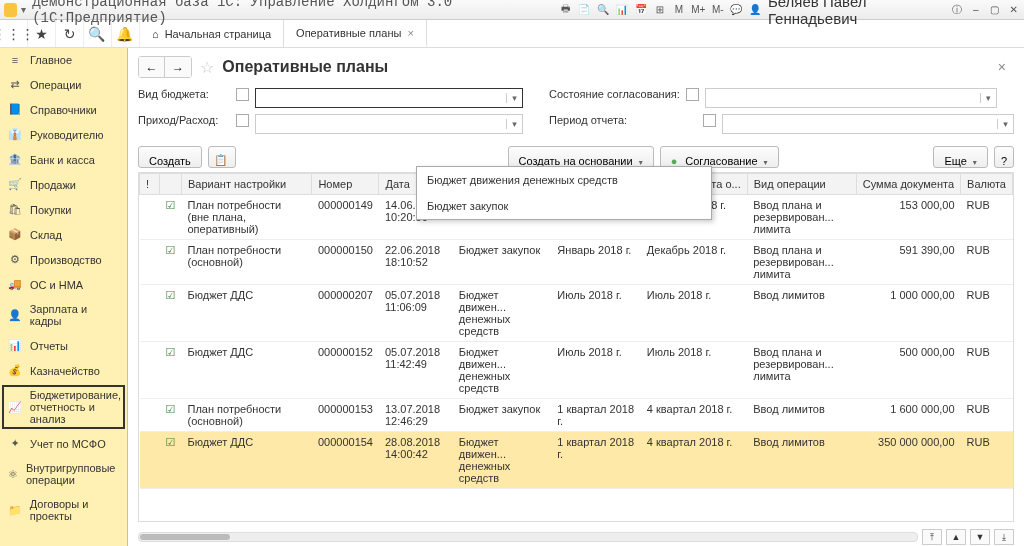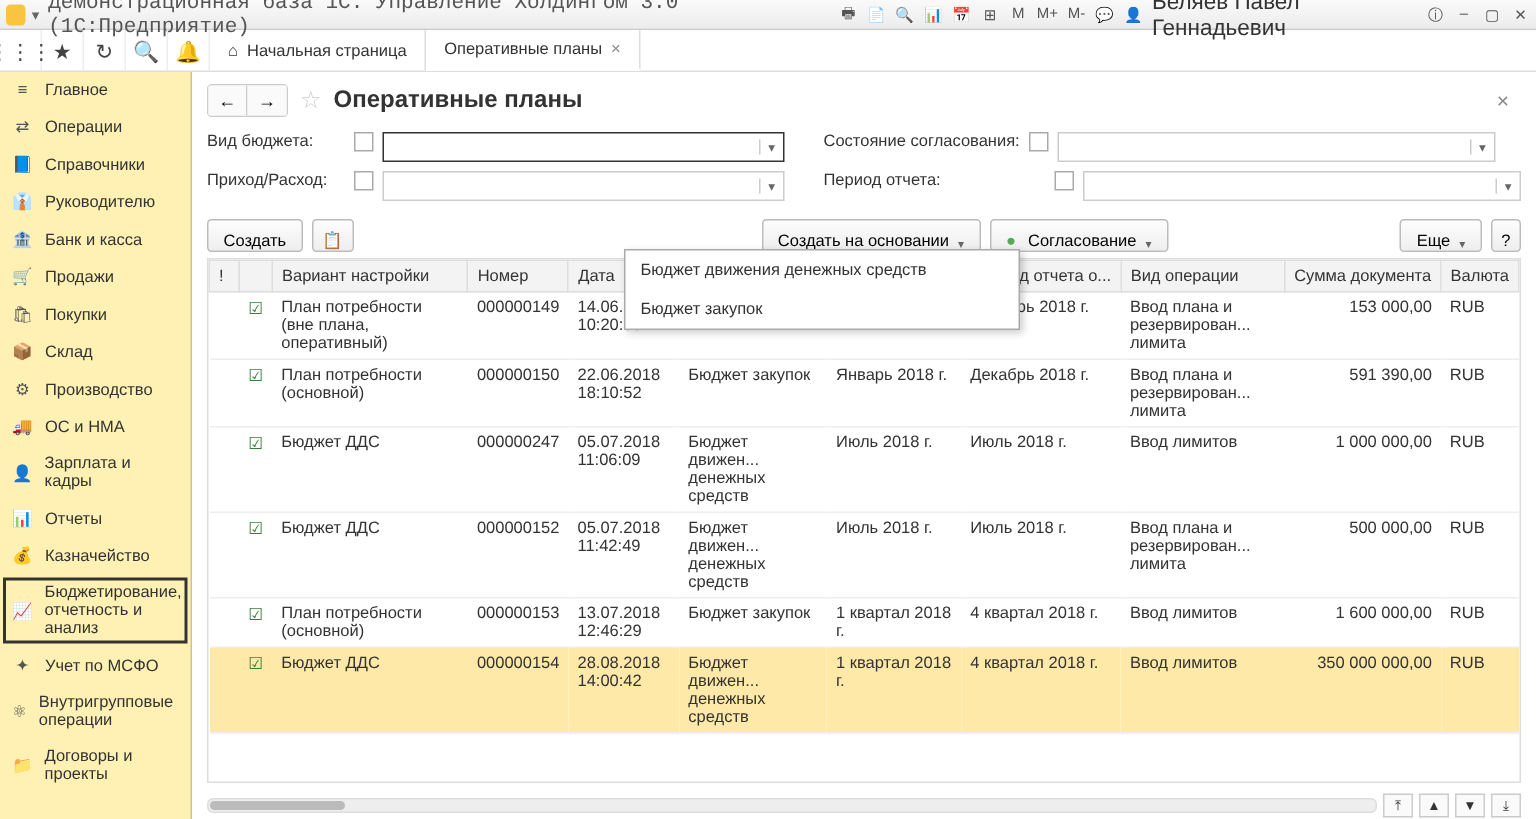--- a/index.html
+++ b/index.html
@@ -46,21 +46,21 @@
 .frow label { font-size: 11px; min-width: 92px; }
 .chk { width: 13px; height: 13px; border: 1px solid #aaa; }
 .select { border: 1px solid #ccc; height: 20px; display: flex; align-items: center; position: relative; background: #fff; }
 .select.hl { border: 1px solid #333; }
 .select .sval { flex: 1; padding: 0 4px; }
 .select .sbtn { width: 16px; text-align: center; border-left: 1px solid #ccc; font-size: 9px; color: #666; }
 .sel1 { width: 268px; }
 .selr { width: 292px; }
 
 
-.dropdown { position: absolute; top: 118px; left: 288px; width: 264px; background: #fff; border: 1px solid #aaa; box-shadow: 2px 2px 5px rgba(0,0,0,0.2); z-index: 10; }
+.dropdown { position: absolute; top: 118px; left: 288px; width: 296px; background: #fff; border: 1px solid #aaa; box-shadow: 2px 2px 5px rgba(0,0,0,0.2); z-index: 10; }
 .dropdown .opt { padding: 7px 10px; font-size: 11px; }
 
 
 .actions { display: flex; align-items: center; gap: 6px; padding: 4px 10px; }
 .btn { height: 22px; padding: 0 10px; background: linear-gradient(#fdfdfd, #eee); border: 1px solid #bbb; border-radius: 3px; font-size: 11px; display: inline-flex; align-items: flex-end; gap: 4px; }
 .btn.icon { padding: 0 6px; }
 .btn .dd { font-size: 8px; color: #666; margin-left: 2px; }
 .btn.green::before { content: "●"; color: #5a5; margin-right: 4px; }
 
 
@@ -308,21 +308,21 @@
               <td>Январь 2018 г.</td>
               <td>Декабрь 2018 г.</td>
               <td>Ввод плана и резервирован... лимита</td>
               <td class="amount">591 390,00</td>
               <td>RUB</td>
             </tr>
             <tr>
               <td></td>
               <td><span class="cicon">☑</span></td>
               <td>Бюджет ДДС</td>
-              <td>000000247</td>
+              <td>000000207</td>
               <td>05.07.2018 11:06:09</td>
               <td>Бюджет движен... денежных средств</td>
               <td>Июль 2018 г.</td>
               <td>Июль 2018 г.</td>
               <td>Ввод лимитов</td>
               <td class="amount">1 000 000,00</td>
               <td>RUB</td>
             </tr>
             <tr>
               <td></td>

